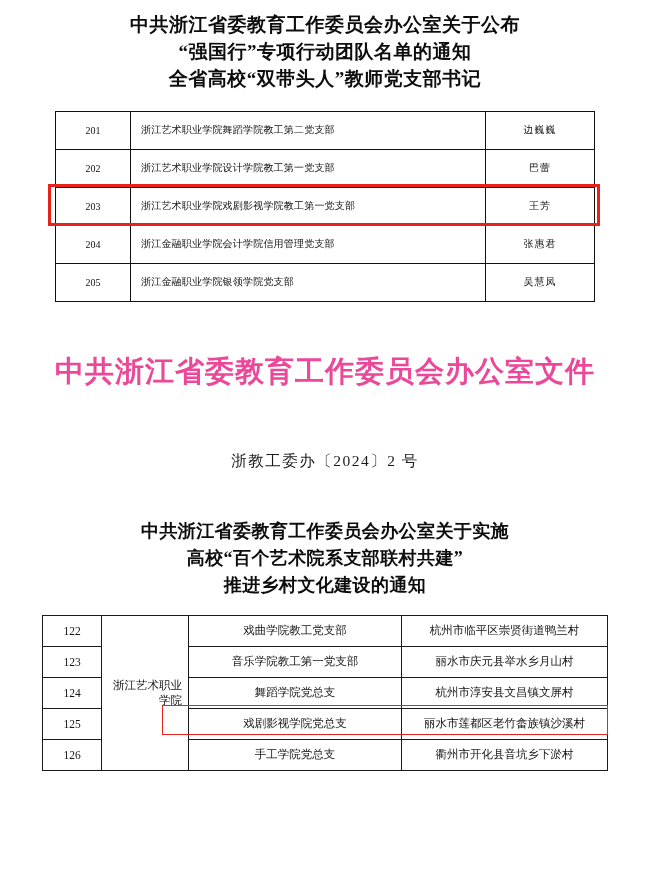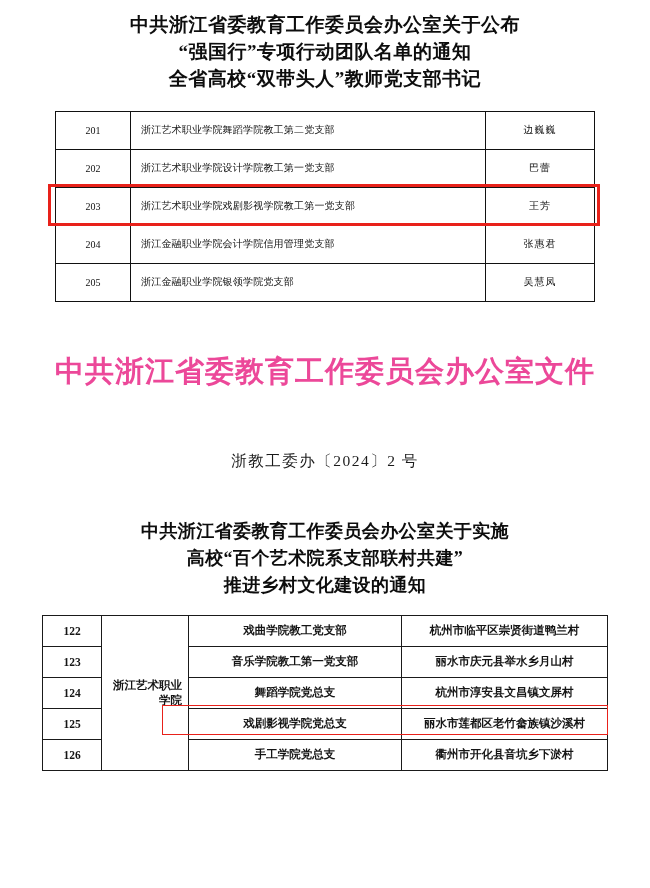--- a/index.html
+++ b/index.html
@@ -109,21 +109,20 @@
     line-height: 1.5;
     color: #0d0d0d;
     margin-top: 46px;
     letter-spacing: 0.4px;
   }
 
   .table-wrap-2 {
     margin: 16px auto 0 auto;
     width: 566px;
     position: relative;
-    font-weight: bold;
   }
   table.tbl2 {
     border-collapse: collapse;
     width: 100%;
     table-layout: fixed;
   }
   table.tbl2 td {
     border: 1px solid #1a1a1a;
     height: 30px;
     font-size: 11.5px;

